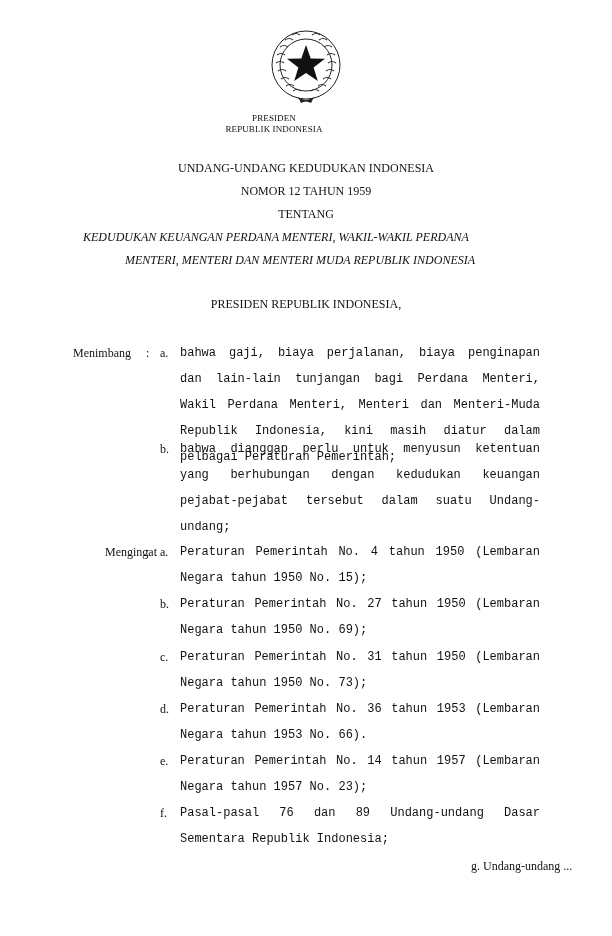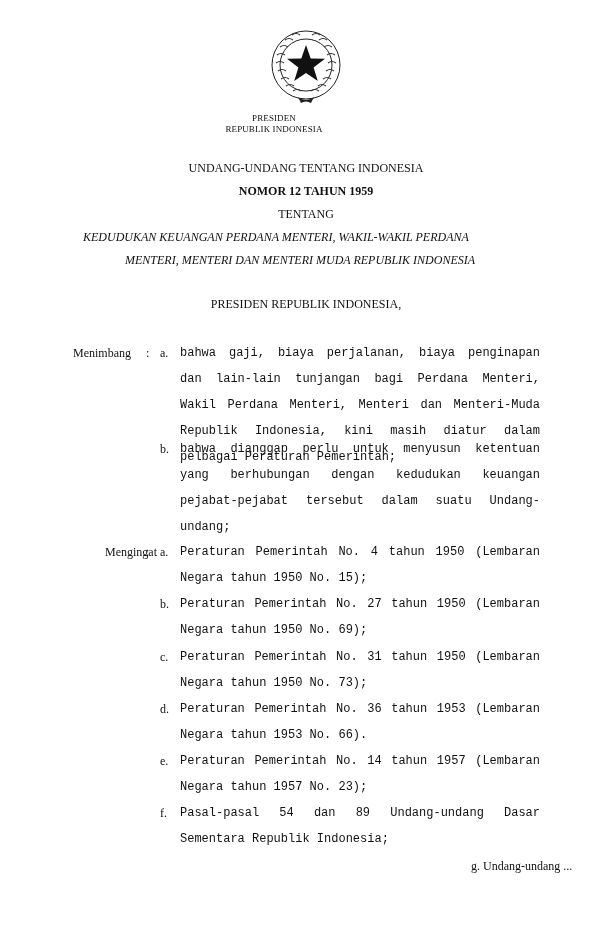--- a/index.html
+++ b/index.html
@@ -125,22 +125,22 @@
 
     <path d="M30 70 q8 6 16 0 l-3 6 q-5 -3 -10 0 z" fill="#222"></path>
 
     <polygon fill="#111" points="38,18 42.7,31.5 57,31.8 45.6,40.4 49.8,54 38,45.9 26.2,54 30.4,40.4 19,31.8 33.3,31.5"></polygon>
   </svg>
 </div>
 
 <div class="header-caption" style="top:113px;">PRESIDEN</div>
 <div class="header-caption" style="top:124px;">REPUBLIK INDONESIA</div>
 
-<div class="center-line" style="top:161px;">UNDANG-UNDANG TENTANG INDONESIA</div>
-<div class="center-line" style="top:184px;font-weight:bold;">NOMOR 12 TAHUN 1959</div>
+<div class="center-line" style="top:161px;">UNDANG-UNDANG KEDUDUKAN INDONESIA</div>
+<div class="center-line" style="top:184px;">NOMOR 12 TAHUN 1959</div>
 <div class="center-line" style="top:207px;">TENTANG</div>
 <div class="title-line" style="left:83px; top:230px;">KEDUDUKAN KEUANGAN PERDANA MENTERI, WAKIL-WAKIL PERDANA</div>
 <div class="title-line" style="left:125px; top:253px;">MENTERI, MENTERI DAN MENTERI MUDA REPUBLIK INDONESIA</div>
 
 <div class="center-line" style="top:297px;">PRESIDEN REPUBLIK INDONESIA,</div>
 
 <div>
   <div class="section-label" style="top:346px;">Menimbang</div>
   <div class="colon" style="top:346px;">:</div>
 
@@ -179,17 +179,17 @@
     <span class="item-text">Peraturan Pemerintah No. 36 tahun 1953 (Lembaran Negara tahun 1953 No. 66).</span>
   </div>
 
   <div class="item" style="top:748px;">
     <span class="item-marker">e.</span>
     <span class="item-text">Peraturan Pemerintah No. 14 tahun 1957 (Lembaran Negara tahun 1957 No. 23);</span>
   </div>
 
   <div class="item" style="top:800px;">
     <span class="item-marker">f.</span>
-    <span class="item-text">Pasal-pasal 54 dan 89 Undang-undang Dasar Sementara Republik Indonesia;</span>
+    <span class="item-text">Pasal-pasal 76 dan 89 Undang-undang Dasar Sementara Republik Indonesia;</span>
   </div>
 </div>
 
 <div class="continuation">g.  Undang-undang  ...</div>
 
 </body></html>

